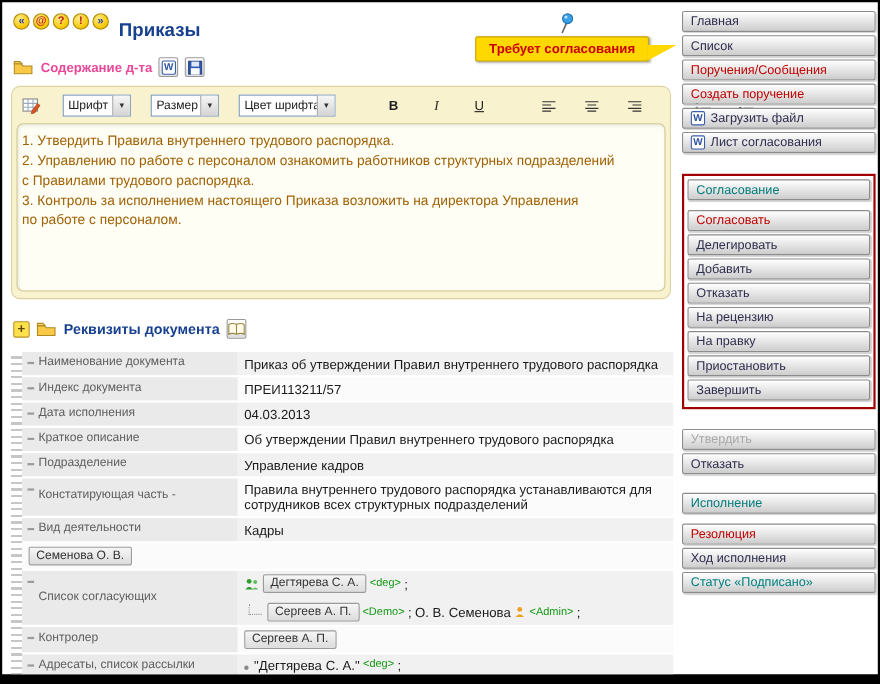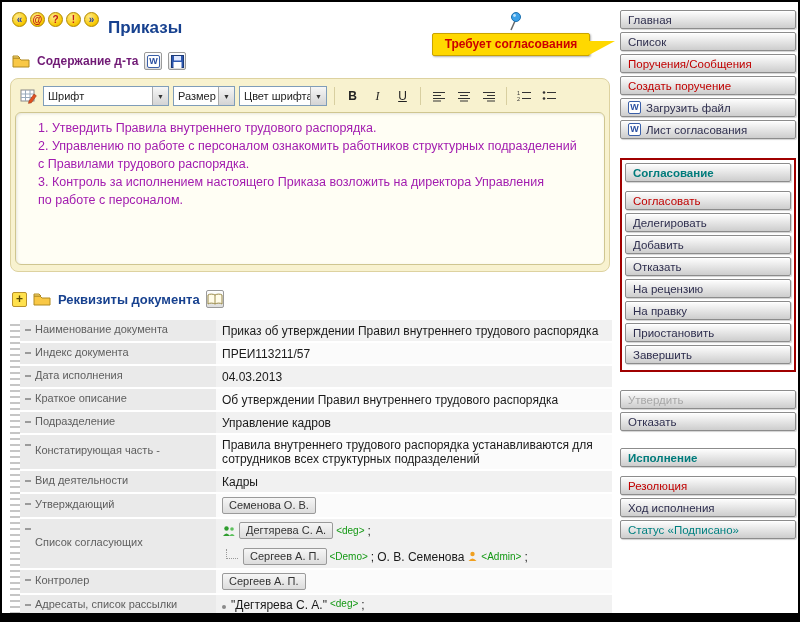--- a/index.html
+++ b/index.html
@@ -18,42 +18,42 @@
   
   .callout { position:absolute; left:430px; top:31px; width:158px; height:23px; background:#ffd800;
              border:1px solid #c9a300; border-radius:2px; color:#cc0000; font-weight:bold; font-size:12px;
              text-align:center; line-height:21px; box-shadow:1px 1px 2px rgba(0,0,0,.3); }
   .callout-tail { position:absolute; right:-26px; top:7px; width:0; height:0;
                   border-top:14px solid #ffd800; border-right:26px solid transparent; }
   .pin { position:absolute; left:505px; top:9px; }
 
   
   .content-header { position:absolute; left:10px; top:50px; display:flex; align-items:center; gap:6px; }
-  .section-title { font-size:12px; font-weight:bold; color:#701a75; }
+  .section-title { font-size:12px; font-weight:bold; color:#ec4899; }
   .mini-btn { width:18px; height:18px; border:1px solid #9a9a9a; border-radius:2px;
               background:linear-gradient(#fff,#ddd); display:flex; align-items:center; justify-content:center; cursor:pointer; }
   .w-ico { width:13px; height:13px; background:#fff; border:1px solid #3a5fa8; color:#2a4fa0;
            font-weight:bold; font-size:9px; text-align:center; line-height:11px; border-radius:2px; }
 
   
   .editor { position:absolute; left:8px; top:76px; width:600px; height:194px; background:#f8f2cf;
             border:1px solid #ddd2a0; border-radius:8px; padding:3px 4px; }
-  .toolbar { height:28px; display:flex; align-items:center; gap:4px; padding:0 3px; }
+  .toolbar { height:28px; display:flex; align-items:center; gap:18px; padding:0 3px; }
   .tbtn { height:21px; min-width:21px; display:flex; align-items:center; justify-content:center;
           border:1px solid transparent; border-radius:2px; cursor:pointer; }
   .dd { display:flex; height:20px; border:1px solid #7f9db9; background:#fff; align-items:center; cursor:pointer; }
   .dd-font { width:126px; } .dd-size { width:62px; } .dd-color { width:88px; }
   .dd-text { flex:1; font-size:11px; padding:0 4px; color:#222; white-space:nowrap; overflow:hidden; }
   .dd-arrow { width:16px; height:100%; background:linear-gradient(#f6f6f6,#d4d4d4); border-left:1px solid #aaa;
               font-size:7px; display:flex; align-items:center; justify-content:center; color:#333; }
   .fmt { font-size:12px; color:#222; }
   .fmt.b { font-weight:bold; } .fmt.i { font-style:italic; font-family:"Liberation Serif",serif; } .fmt.u { text-decoration:underline; }
   .tsep { width:1px; height:18px; background:#d8cfa0; margin:0 3px; }
   .edit-area { height:153px; background:#fffef4; border:1px solid #cfc690; border-radius:6px; margin-top:2px;
-               padding:6px 22px; font-size:12.5px; color:#a21caf; line-height:18px; box-shadow:inset 1px 1px 3px rgba(0,0,0,.1); cursor:text; }
+               padding:6px 4px; font-size:12.5px; color:#a16207; line-height:18px; box-shadow:inset 1px 1px 3px rgba(0,0,0,.1); cursor:text; }
 
   
   .req-header { position:absolute; left:10px; top:288px; display:flex; align-items:center; gap:6px; }
   .req-title { font-size:13px; font-weight:bold; color:#17418f; }
   .plus-ico { width:15px; height:15px; background:#ffe14d; border:1px solid #b8912a; border-radius:2px;
               color:#5a4a00; font-weight:bold; font-size:12px; line-height:13px; text-align:center; cursor:pointer; }
 
   .req-table { position:absolute; left:8px; top:318px; width:602px; }
   .edge { position:absolute; left:0; top:0; bottom:0; width:10px;
           background:repeating-linear-gradient(to bottom, #ffffff 0 4px, #c6c6c6 4px 6px); }
@@ -71,21 +71,21 @@
   .agr-line { display:flex; align-items:center; gap:3px; flex-wrap:wrap; }
   .tree-conn { width:12px; height:10px; border-left:1px dotted #999; border-bottom:1px dotted #999; margin:0 2px 6px 4px; }
   .dot-mark { width:4px; height:4px; background:#8a8a8a; border-radius:50%; margin-right:2px; }
 
   
   .sidebar { position:absolute; left:618px; top:8px; width:176px; }
   .sbtn { height:19px; background:linear-gradient(#fefefe,#cdcdcd); border:1px solid #8c8c8c; border-radius:2px;
           margin-bottom:3px; padding-left:7px; font-size:11.5px; color:#2e2e4e; cursor:pointer;
           display:flex; align-items:center; gap:5px; box-shadow:inset 0 1px 0 #fff, 1px 1px 1px rgba(0,0,0,.18); }
   .sbtn.red { color:#c00000; }
-  .sbtn.tealhead { color:#007b7b; font-weight:bold; cursor:default; }
+  .sbtn.tealhead { color:#007b7b; font-weight:normal; cursor:default; }
   .sbtn.tealtxt { color:#008080; }
   .sbtn.disabled { color:#a8a8a8; cursor:default; }
   .spacer16 { height:16px; } .spacer14 { height:14px; } .spacer6 { height:6px; }
   .agree-box { border:2px solid #a00000; padding:3px; margin-bottom:12px; }
 </style>
 </head>
 <body>
 
 <div class="page">
 
@@ -281,23 +281,20 @@
     </div>
     <div class="req-row">
       <div class="req-label">
           <span>Вид деятельности</span>
         </div>
       <div class="req-value">
           <span>Кадры</span>
         </div>
     </div>
     <div class="req-row">
-      <div class="req-label">
-          <span>Утверждающий</span>
-        </div>
       <div class="req-value">
         <span class="chip">Семенова О. В.</span>
       </div>
     </div>
     <div class="req-row">
       <div class="req-label">
           <span>Список согласующих</span>
         </div>
       <div class="req-value">
         <div class="agr-col">

